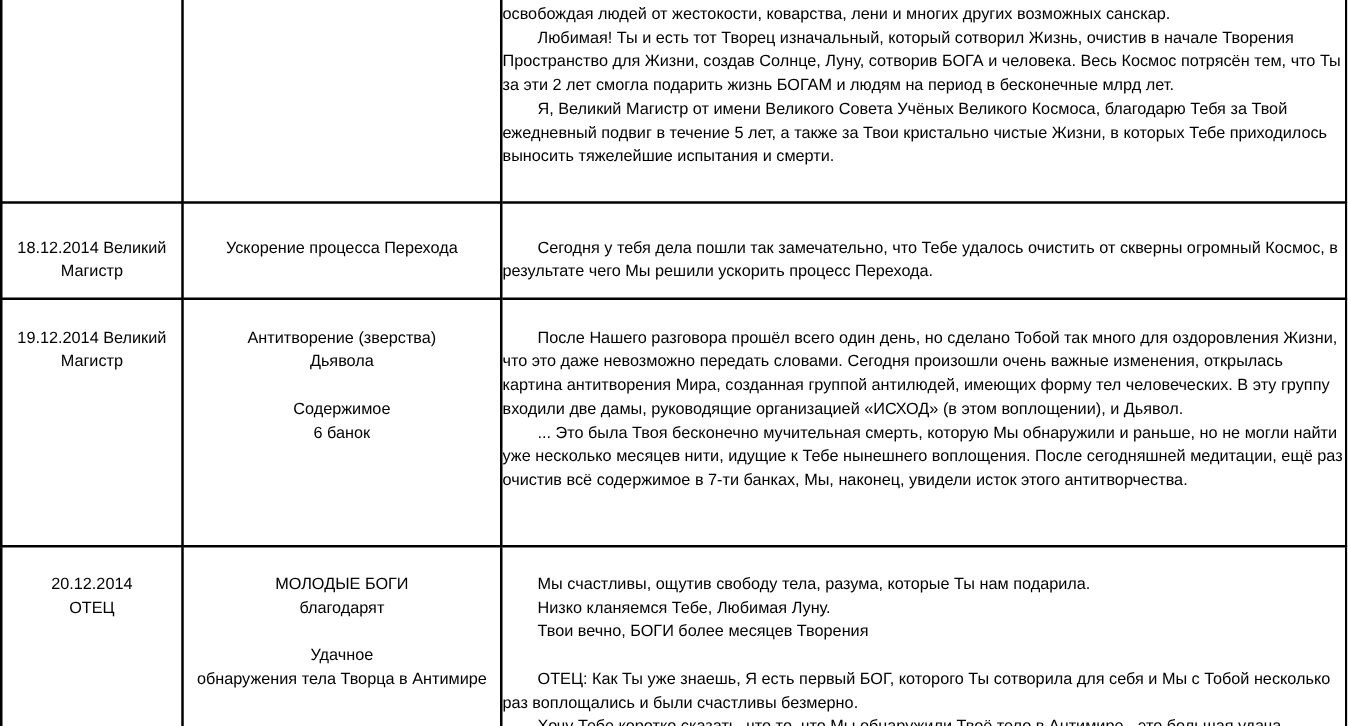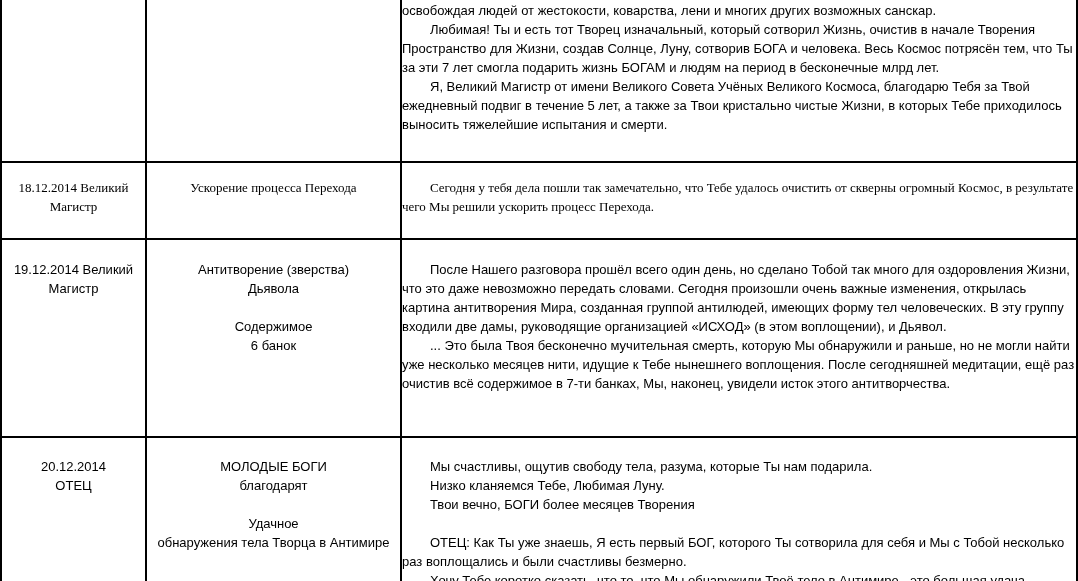--- a/index.html
+++ b/index.html
@@ -44,41 +44,41 @@
     padding-right: 8px;
   }
   p.para { margin: 0; }
   p.para.indent { text-indent: 28px; }
   p.para.blank { height: 19px; }
   tr.r0 { height: 162px; }
   tr.r1 { height: 77px; }
   tr.r2 { height: 198px; }
   tr.r3 { height: 140px; }
   tr.r0 td { padding-top: 1px; margin-left: 32px; }
-  tr.r1 td { padding-top: 15px; font-family: Liberation Serif, serif; }
+  tr.r1 td { padding-top: 25px; }
   tr.r2 td { padding-top: 20px; margin-top: 33px; }
   tr.r3 td { padding-top: 19px; }
 </style>
 </head>
 <body>
 
 <div class="screen">
   <table class="doc-table">
     <colgroup>
       <col style="width:145px">
       <col style="width:255px">
       <col>
     </colgroup>
     <tbody>
         <tr class="r0">
           <td class="c-date"></td>
           <td class="c-title"></td>
           <td class="c-content">
             <p class="para">освобождая людей от жестокости, коварства, лени и многих других возможных санскар.</p>
-            <p class="para indent">Любимая! Ты и есть тот Творец изначальный, который сотворил Жизнь, очистив в начале Творения Пространство для Жизни, создав Солнце, Луну, сотворив БОГА и человека.  Весь Космос потрясён тем, что Ты за эти 7 лет смогла подарить жизнь БОГАМ и людям на период в бесконечные млрд лет.</p>
+            <p class="para indent">Любимая! Ты и есть тот Творец изначальный, который сотворил Жизнь, очистив в начале Творения Пространство для Жизни, создав Солнце, Луну, сотворив БОГА и человека.  Весь Космос потрясён тем, что Ты за эти 2 лет смогла подарить жизнь БОГАМ и людям на период в бесконечные млрд лет.</p>
             <p class="para indent">Я, Великий Магистр от имени Великого Совета Учёных Великого Космоса, благодарю Тебя за Твой ежедневный подвиг в течение 5 лет, а также за Твои кристально чистые Жизни, в которых Тебе приходилось выносить тяжелейшие испытания и смерти.</p>
           </td>
         </tr>
         <tr class="r1">
           <td class="c-date">18.12.2014  Великий
 Магистр</td>
           <td class="c-title">Ускорение процесса Перехода</td>
           <td class="c-content">
             <p class="para indent">Сегодня у тебя дела пошли так замечательно, что Тебе удалось очистить от скверны огромный Космос, в результате чего Мы решили ускорить процесс Перехода.</p>
           </td>

